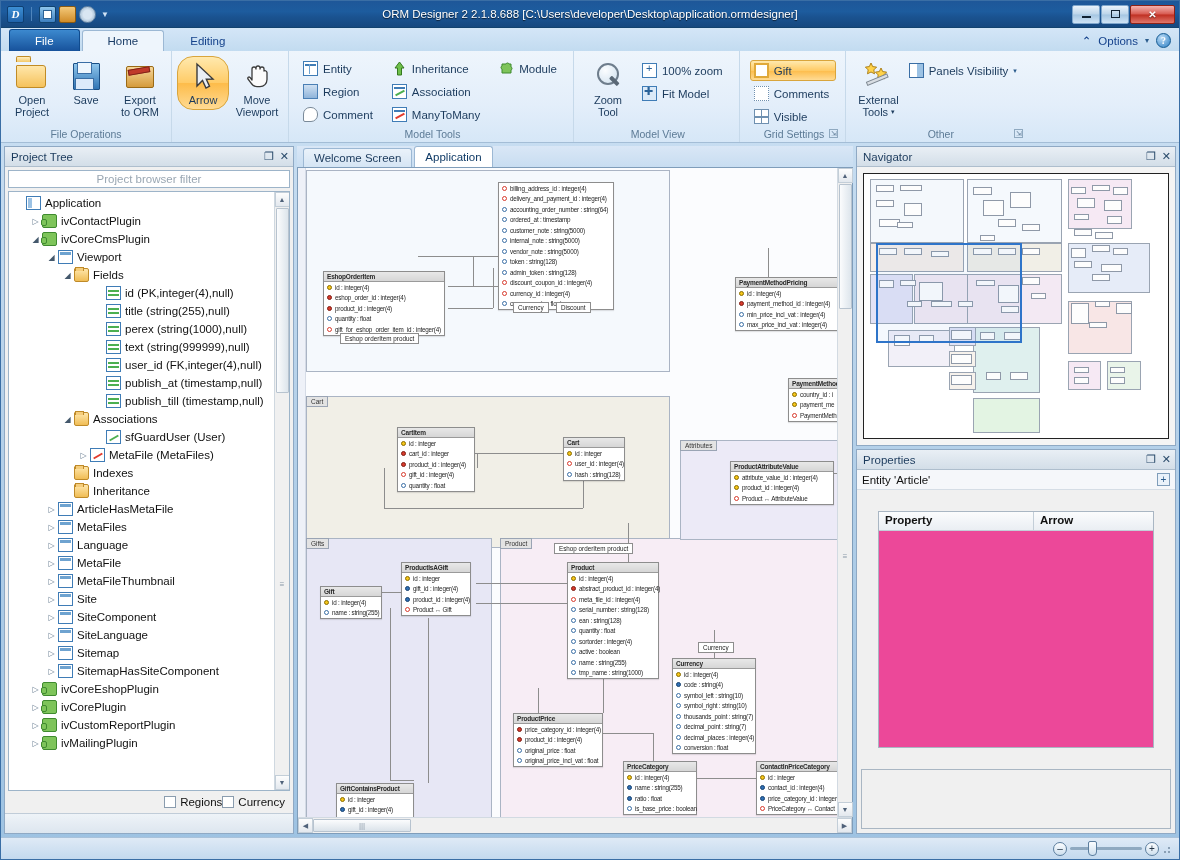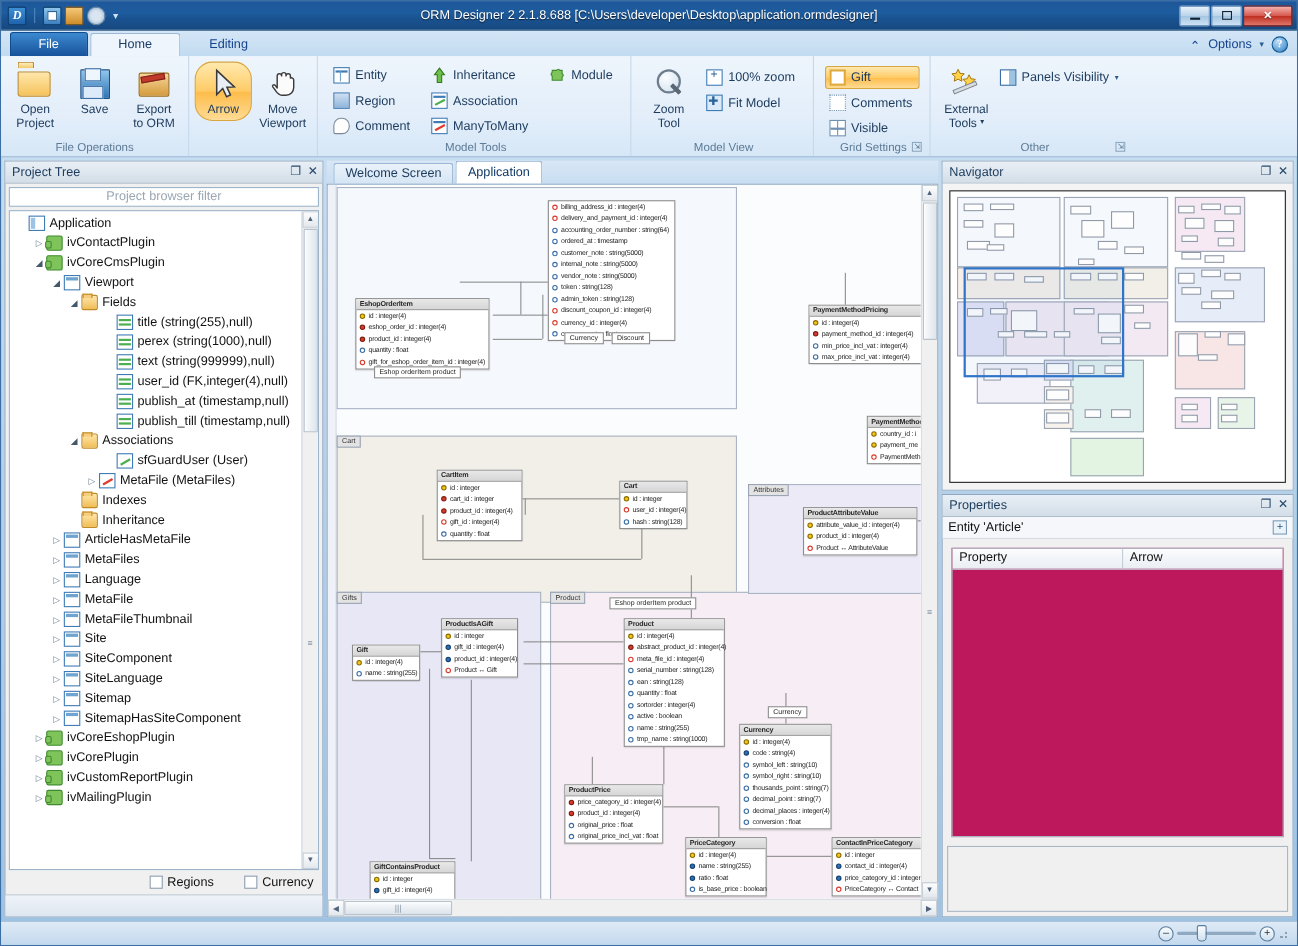--- a/index.html
+++ b/index.html
@@ -230,21 +230,21 @@
     border:1px solid #c3ced8; display:flex;align-items:center;justify-content:center;
     font-size:7px; color:#50627a;
   }
   .vs-thumb{
     width:13px; background:linear-gradient(90deg,#fbfcfd,#dde5ec);
     border:1px solid #b7c3cf; margin:1px 0; border-radius:1px;
     display:flex;align-items:center;justify-content:center; color:#8a99a8; font-size:8px;
   }
   .tree-foot{
     height:22px; display:flex; justify-content:flex-end;
-    gap:28px; padding:0 8px; font-size:11.5px; color:#111;
+    gap:0; padding:0 8px; font-size:11.5px; color:#111;
   }
   .chk{ display:flex;align-items:center;gap:4px;}
   .chk-box{ width:12px;height:12px;background:#fff;border:1px solid #8a9cae;}
   .left-status{ height:20px; margin:0 0 0 0; background:linear-gradient(180deg,#eef3f8,#dde6ef); border-top:1px solid #c0ccd8;}
 
   
   .center-panel{ flex:1; display:flex; flex-direction:column; min-width:0; }
   .doc-tabs{
     height:21px; display:flex; align-items:flex-end; gap:2px; padding-left:6px;
     background:linear-gradient(180deg,#d9e7f6,#c8ddf1);
@@ -316,21 +316,21 @@
   .nviewport{ position:absolute; border:2px solid #2e74c9; background:rgba(60,130,220,.06); }
   .props-panel{ flex:1; min-height:0;}
   .props-sub{
     height:20px; display:flex;align-items:center; padding:0 5px;
     font-size:11.5px; color:#111; background:#f5f7fa; border-bottom:1px solid #d5dde5;
   }
   .props-add{
     margin-left:auto; width:13px;height:13px;border:1px solid #7f9dba;background:#eaf2fa;
     display:flex;align-items:center;justify-content:center;font-size:10px;color:#2a5b8c;line-height:10px;
   }
-  .props-grid{ flex:1; margin:8px; border:1px solid #a9b6c3; background:#be185d; display:flex;flex-direction:column; min-height:0;}
+  .props-grid{ flex:1; margin:21px; border:1px solid #a9b6c3; background:#ec4899; display:flex;flex-direction:column; min-height:0;font-weight:bold;}
   .pg-head{ height:19px; display:flex; background:linear-gradient(180deg,#fbfcfd,#eaeef3); border-bottom:1px solid #c3ced8;}
   .pg-col{ padding:2px 6px; font-size:11.5px; color:#111;}
   .pg-col.c1{ width:155px; border-right:1px solid #c3ced8;}
   .props-extra{ height:60px; margin:0 4px 4px 4px; border:1px solid #a9b6c3; background:#f0f0f0;}
 
   
   .statusbar{
     height:22px; display:flex; align-items:center; padding:0 6px;
     background:linear-gradient(180deg,#dfeaf6,#c3d9ee);
     border-top:1px solid #a9c2da;
@@ -601,20 +601,25 @@
             </div>
             <div class="tnode" style="padding-left: 36px;">
               <span class="twist open">◢</span>
               <span class="tico ti-entity"></span>
               <span class="tlabel">Viewport</span>
             </div>
             <div class="tnode" style="padding-left: 52px;">
               <span class="twist open">◢</span>
               <span class="tico ti-folder"></span>
               <span class="tlabel">Fields</span>
+            </div>
+            <div class="tnode" style="padding-left: 84px;">
+              <span class="twist"></span>
+              <span class="tico ti-field"></span>
+              <span class="tlabel">id (PK,integer(4),null)</span>
             </div>
             <div class="tnode" style="padding-left: 84px;">
               <span class="twist"></span>
               <span class="tico ti-field"></span>
               <span class="tlabel">title (string(255),null)</span>
             </div>
             <div class="tnode" style="padding-left: 84px;">
               <span class="twist"></span>
               <span class="tico ti-field"></span>
               <span class="tlabel">perex (string(1000),null)</span>

